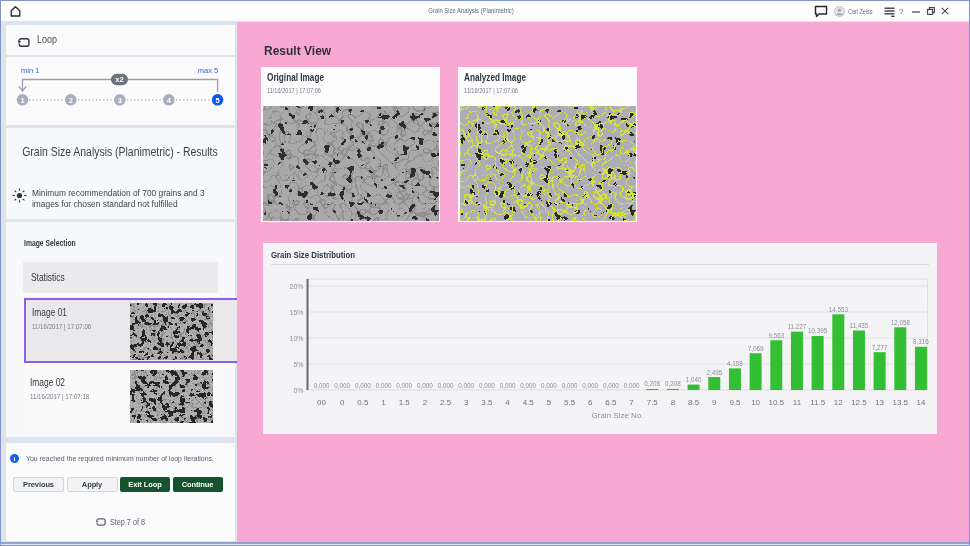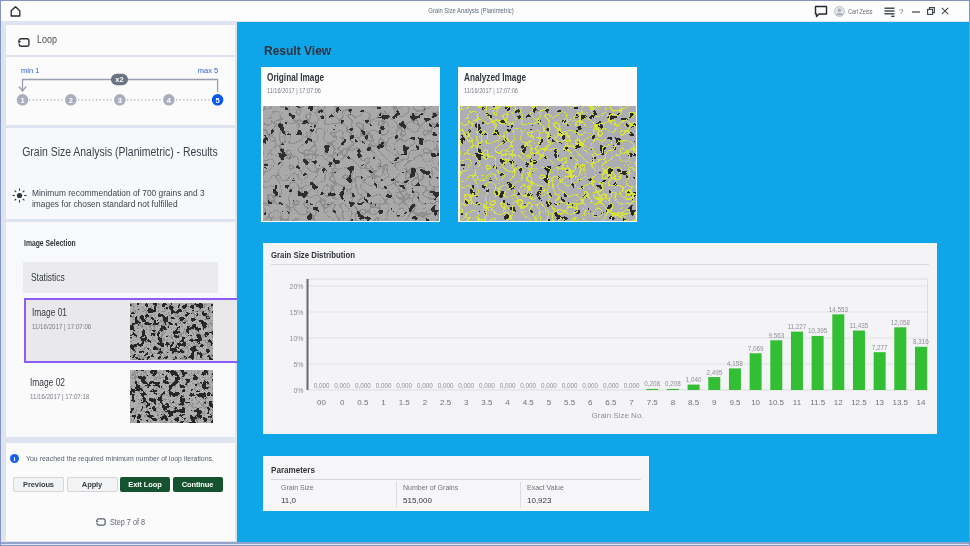--- a/index.html
+++ b/index.html
@@ -25,21 +25,21 @@
 #img1row{left:23px;top:297px;width:224px;height:65px;background:#e9e9ec;border:2px solid #8b5cf6}
 #img2row{left:23px;top:367px;width:194px;height:60px;background:#fafafb}
 .rowt{position:absolute;left:6px;font-size:10.5px;color:#33383f;transform:scaleX(0.8);transform-origin:0 0}
 .rowd{position:absolute;left:6px;font-size:7.5px;color:#787d85;transform:scaleX(0.82);transform-origin:0 0;white-space:nowrap}
 #inforow{left:25px;top:453px;font-size:7.8px;color:#59616e;transform:scaleX(0.89);transform-origin:0 0;white-space:nowrap}
 .btn{position:absolute;top:476px;height:15px;font-size:7.5px;letter-spacing:-0.1px;font-weight:bold;text-align:center;border-radius:2px}
 .btng{background:#f2f3f5;border:1px solid #d3d6db;color:#383d45;line-height:13px}
 .btnb{background:#14532d;color:#fff;line-height:15px}
 #steptxt{left:109px;top:516px;font-size:8.5px;color:#5a6270;transform:scaleX(0.85);transform-origin:0 0}
 
-#rpanel{left:236px;top:21px;width:733px;height:520px;background:#0ea5e9}
+#rpanel{left:236px;top:21px;width:733px;height:520px;background:#f9a8d4}
 #rv{left:27px;top:22px;font-size:12px;font-weight:bold;color:#2d323a}
 .icard{position:absolute;top:45px;width:179px;height:155px;background:#fdfdfe}
 .ictitle{position:absolute;left:6px;top:4.5px;font-size:10px;font-weight:bold;color:#30353c;transform:scaleX(0.82);transform-origin:0 0}
 .icdate{position:absolute;left:6px;top:20px;font-size:7px;color:#767b83;transform:scaleX(0.8);transform-origin:0 0;white-space:nowrap}
 #chartcard{left:26px;top:221px;width:674px;height:191px;background:#f4f4f6}
 #charttitle{left:8px;top:6px;font-size:9.5px;font-weight:bold;color:#30353c;position:absolute;transform:scaleX(0.82);transform-origin:0 0}
 #pcard{left:26px;top:434px;width:386px;height:55px;background:#f6f6f8}
 svg{display:block}
 </style>
 </head>
@@ -169,32 +169,20 @@
       <div class="ictitle">Original Image</div>
       <div class="icdate">11/16/2017 | 17:07:06</div>
     </div>
   <div class="icard" style="left:221px">
       <div class="ictitle">Analyzed Image</div>
       <div class="icdate">11/16/2017 | 17:07:06</div>
     </div>
   <div class="abs" id="chartcard">
       <div id="charttitle">Grain Size Distribution</div>
     </div>
-  <div class="abs" id="pcard">
-    <div class="abs" style="left:8px;top:8px;font-size:9.5px;font-weight:bold;color:#30353c;transform:scaleX(0.85);transform-origin:0 0">Parameters</div>
-    <div class="abs" style="left:8px;top:23px;width:370px;border-top:1px solid #d8d8db"></div>
-    <div class="abs" style="left:18px;top:28px;font-size:7px;color:#6d737b">Grain Size</div>
-    <div class="abs" style="left:140px;top:28px;font-size:7px;color:#6d737b">Number of Grains</div>
-    <div class="abs" style="left:264px;top:28px;font-size:7px;color:#6d737b">Exact Value</div>
-    <div class="abs" style="left:18px;top:40px;font-size:8px;color:#33383f">11,0</div>
-    <div class="abs" style="left:140px;top:40px;font-size:8px;color:#33383f">515,000</div>
-    <div class="abs" style="left:264px;top:40px;font-size:8px;color:#33383f">10,923</div>
-    <div class="abs" style="left:133px;top:26px;height:26px;border-left:1px solid #ddddde"></div>
-    <div class="abs" style="left:257px;top:26px;height:26px;border-left:1px solid #ddddde"></div>
-  </div>
 </div>
 <div class="abs" style="left:0;top:541px;width:968px;height:2px;background:#95a3c9"></div>
 <div class="abs" style="left:0;top:543px;width:968px;height:2px;background:#e3e6f0"></div>
 
 <svg class="abs" style="left:0;top:0" width="970" height="546" viewBox="0 0 970 546" pointer-events="none">
 <defs>
 <filter id="orig" x="0" y="0" width="100%" height="100%">
   <feTurbulence type="turbulence" baseFrequency="0.112" numOctaves="1" seed="8" result="n"></feTurbulence>
   <feColorMatrix in="n" type="matrix" values="0 0 0 0 0  0 0 0 0 0  0 0 0 0 0  0 1 0 0 0" result="na"></feColorMatrix>
   <feComponentTransfer in="na" result="lines">

